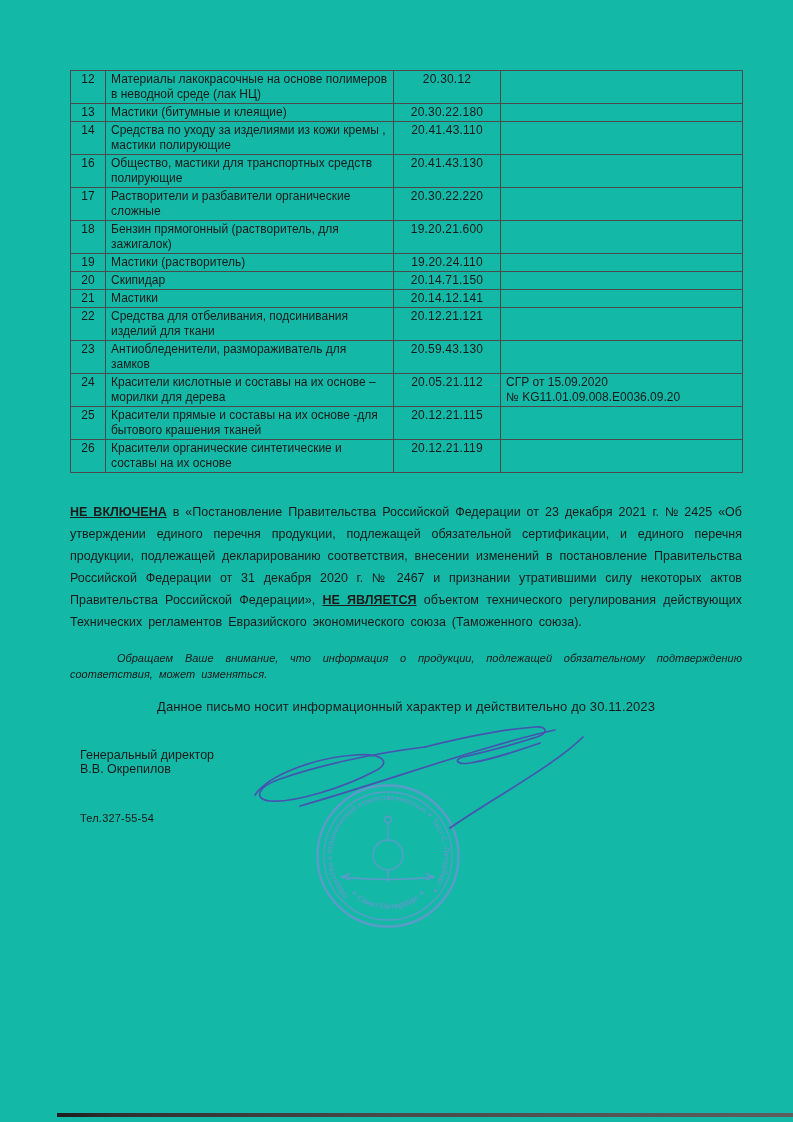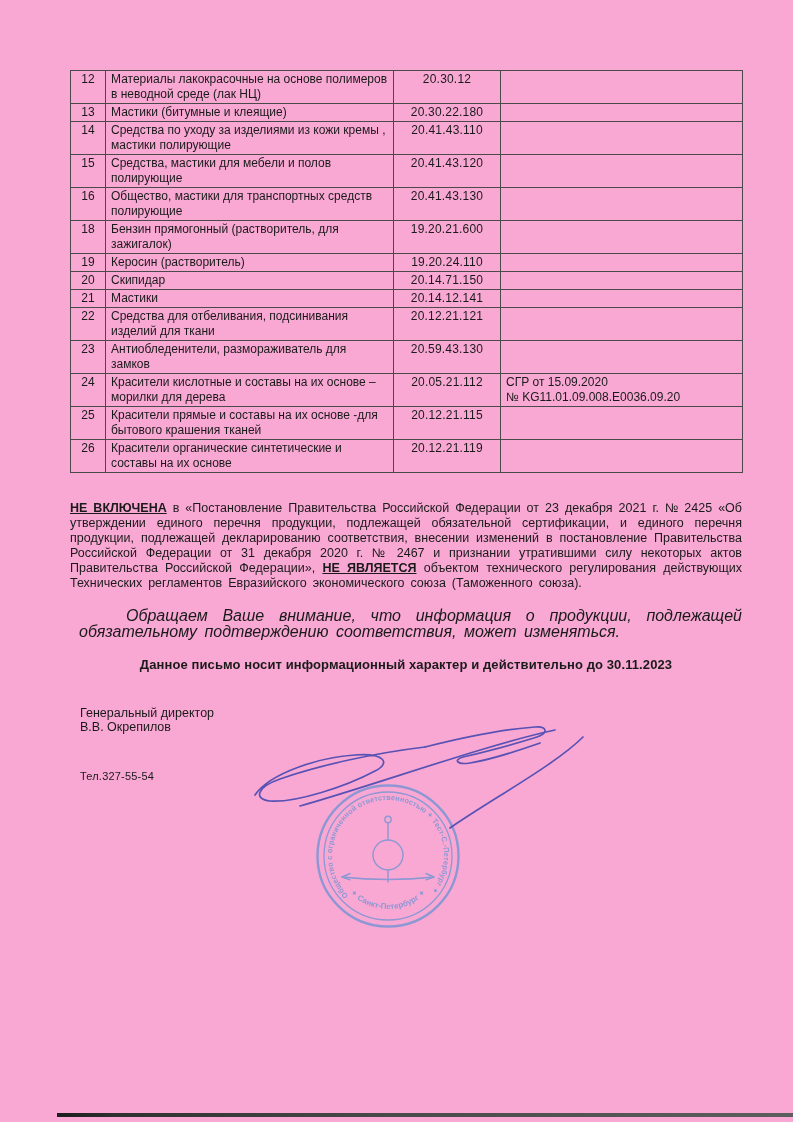--- a/index.html
+++ b/index.html
@@ -34,38 +34,38 @@
     padding:1px 5px;
     overflow:hidden;
   }
   td.c-num{text-align:center;padding-left:2px;padding-right:2px;}
   td.c-code{text-align:center;letter-spacing:.2px;}
   td.c-note{white-space:pre-line;padding-left:8px;}
   
   .para{
     margin:28px 0 0 0;
     font-size:12.5px;
-    line-height:15px;
+    line-height:22px;
     text-align:justify;
     word-spacing:2.5px;
   }
   .para .bu{font-weight:bold;text-decoration:underline;}
   .notice{
-    margin:17px 0 0 9px;
-    font-size:16px;
+    margin:17px 0 0 0;
+    font-size:11px;
     line-height:16.3px;
     font-style:italic;
     text-align:justify;
     text-indent:47px;
     word-spacing:3px;
   }
   .validity{
     margin:16px 0 0 0;
     font-size:13px;
-    font-weight:bold;
+    font-weight:normal;
     text-align:center;
     letter-spacing:.1px;
   }
   .sig-row{
     margin:34px 0 0 0;
     display:flex;
     justify-content:space-between;
     align-items:baseline;
     font-size:12.5px;
     padding-left:10px;
@@ -97,21 +97,21 @@
   .scan-line{
     position:absolute;
     left:57px;top:1113px;
     width:736px;height:4px;
     background:linear-gradient(to right,#1d1d1d 0,#303030 8%,#4a4a4a 45%,#5e5e5e 100%);
   }
 </style>
 </head>
 <body>
 
-<div class="page" style="background: #f9a8d4;">
+<div class="page" style="background: #14b8a6;">
 
   <div class="content">
 
     <table class="products">
       <colgroup>
         <col style="width:35px">
         <col style="width:288px">
         <col style="width:107px">
         <col style="width:242px">
       </colgroup>
@@ -128,40 +128,40 @@
             <td class="c-code">20.30.22.180</td>
             <td class="c-note"></td>
           </tr>
           <tr>
             <td class="c-num">14</td>
             <td class="c-name">Средства  по уходу за изделиями из кожи кремы , мастики полирующие</td>
             <td class="c-code">20.41.43.110</td>
             <td class="c-note"></td>
           </tr>
           <tr>
-            <td class="c-num">15</td>
-            <td class="c-name">Средства, мастики для мебели и полов полирующие</td>
-            <td class="c-code">20.41.43.120</td>
-            <td class="c-note"></td>
-          </tr>
-          <tr>
             <td class="c-num">16</td>
             <td class="c-name">Общество, мастики для транспортных средств полирующие</td>
             <td class="c-code">20.41.43.130</td>
             <td class="c-note"></td>
           </tr>
           <tr>
+            <td class="c-num">17</td>
+            <td class="c-name">Растворители и разбавители органические сложные</td>
+            <td class="c-code">20.30.22.220</td>
+            <td class="c-note"></td>
+          </tr>
+          <tr>
             <td class="c-num">18</td>
             <td class="c-name">Бензин прямогонный (растворитель, для зажигалок)</td>
             <td class="c-code">19.20.21.600</td>
             <td class="c-note"></td>
           </tr>
           <tr>
             <td class="c-num">19</td>
-            <td class="c-name">Керосин (растворитель)</td>
+            <td class="c-name">Мастики (растворитель)</td>
             <td class="c-code">19.20.24.110</td>
             <td class="c-note"></td>
           </tr>
           <tr>
             <td class="c-num">20</td>
             <td class="c-name">Скипидар</td>
             <td class="c-code">20.14.71.150</td>
             <td class="c-note"></td>
           </tr>
           <tr>

